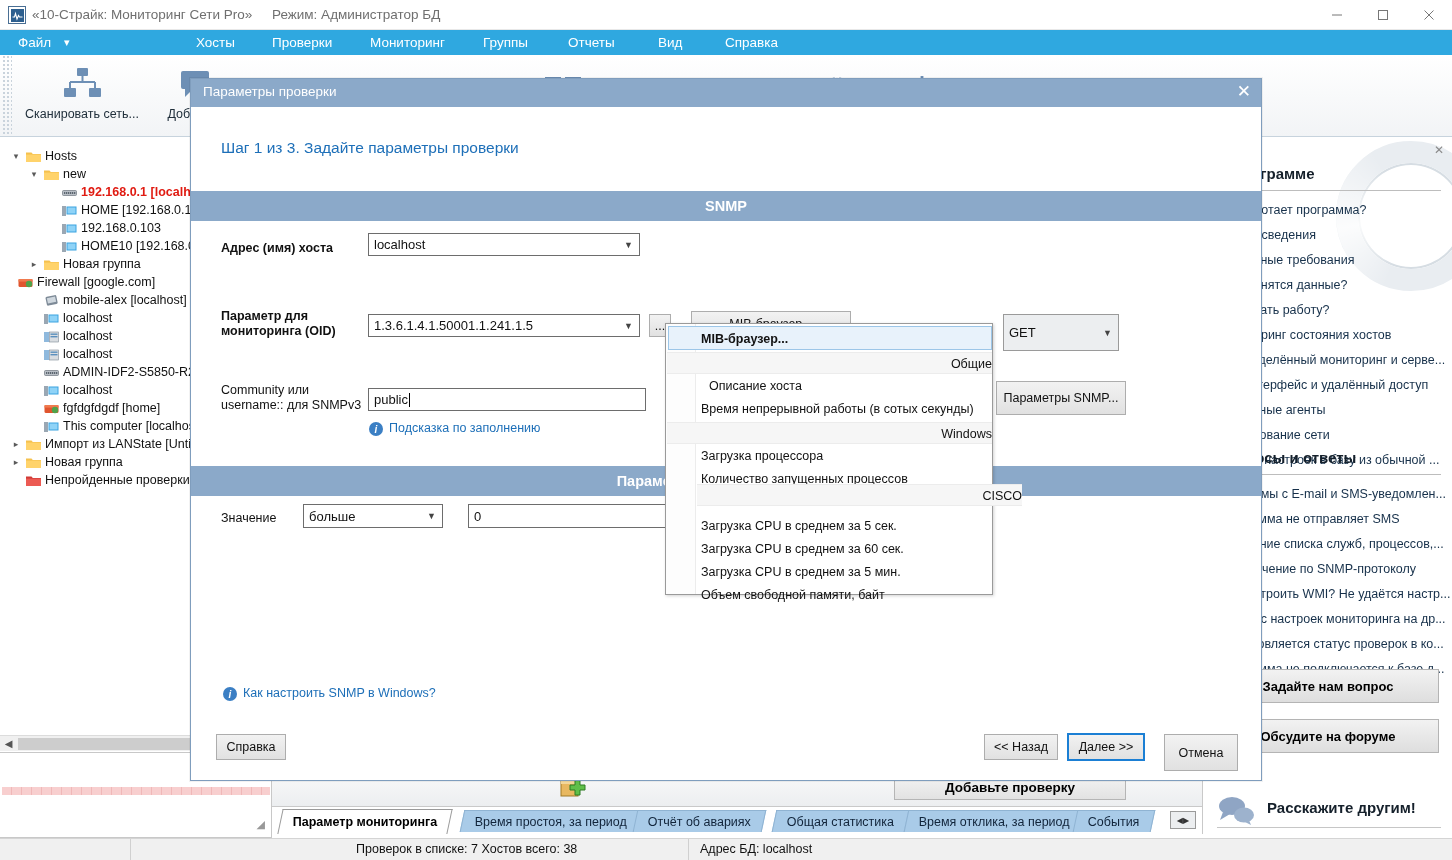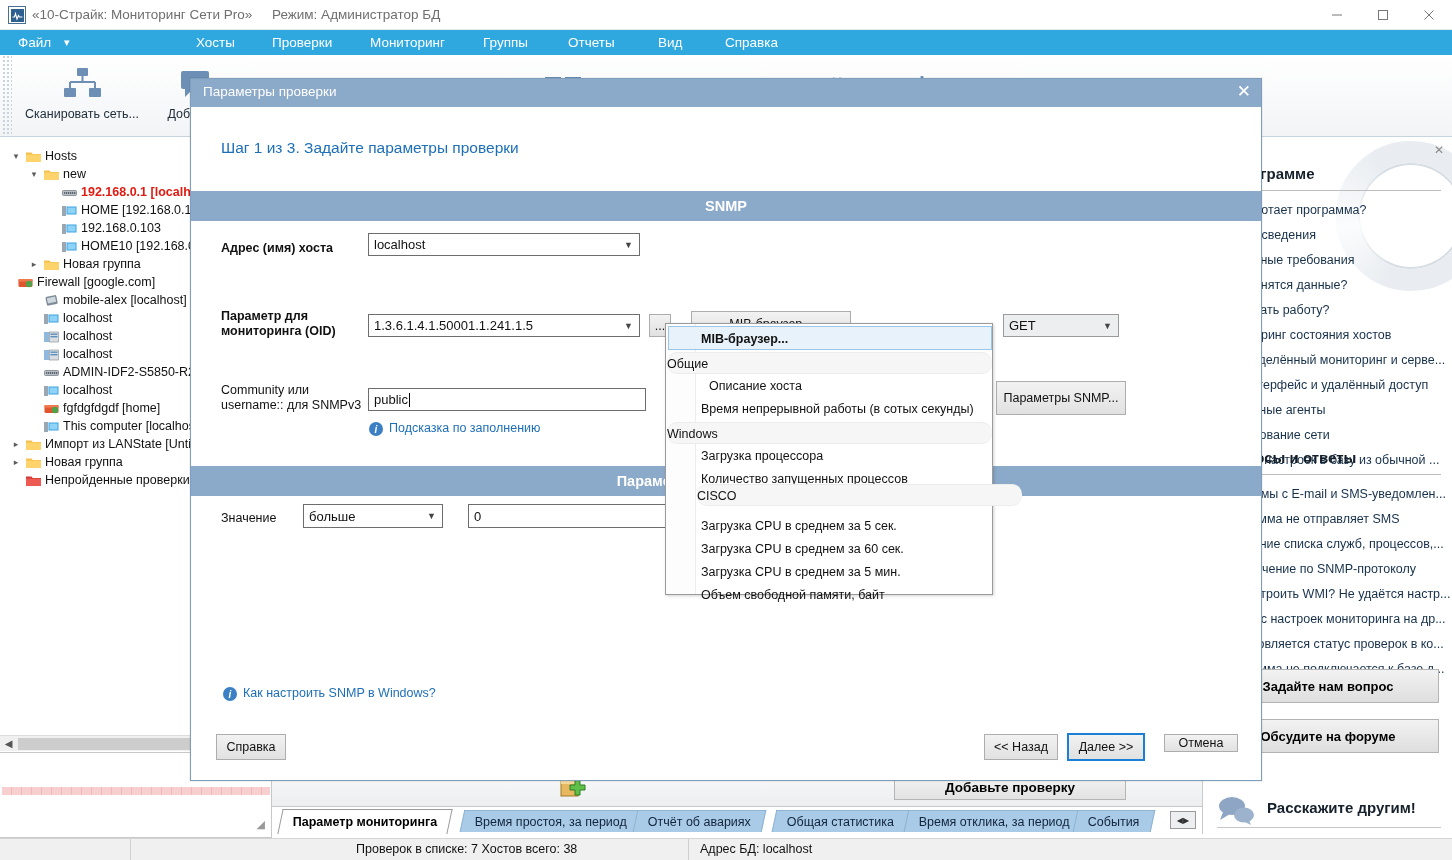--- a/index.html
+++ b/index.html
@@ -247,22 +247,22 @@
     position:absolute; left:31px; width:295px; height:21px; line-height:21px;
     font-size:12.5px; color:#111; padding-left:4px; white-space:nowrap;
   }
   .ddpop .dditem.first {
     left:2px; width:324px; height:24px; line-height:24px; top:2px;
     font-weight:bold; background:#e8f2fb; border:1px solid #9cc6e8; padding-left:32px;
   }
   .ddpop .ddgroup {
     position:absolute; left:1px; width:325px; height:22px; line-height:22px;
     font-size:12.5px; color:#111; background:#f6f6f6;
-    text-align:left;
-    border-top:1px solid #ececec; border-bottom:1px solid #ececec;border-radius:10px;
+    text-align:right;
+    border-top:1px solid #ececec; border-bottom:1px solid #ececec;
   }
 </style>
 </head>
 <body>
 
 <div id="app">
 
   <div class="titlebar">
     <div class="tb-icon">
       <svg width="13" height="13" viewBox="0 0 13 13">
@@ -724,21 +724,21 @@
     <div class="flabel" style="left:30px; top:230px;">
       <span>Параметр для</span><br>
       <span>мониторинга (OID)</span>
     </div>
     <div class="inp" style="left:177px; top:235px; width:272px; height:23px;">
       <span>1.3.6.1.4.1.50001.1.241.1.5</span>
       <span class="chev">▼</span>
     </div>
     <div class="btn" style="left:458px; top:235px; width:22px; height:23px;">...</div>
     <div class="btn" style="left:500px; top:232px; width:160px; height:26px;">MIB-браузер...</div>
-    <div class="inp" style="left:812px; top:235px; width:116px; height:23px; background:#eceef0; border-color:#9a9a9a;align-items:center;">
+    <div class="inp" style="left:812px; top:235px; width:116px; height:37px; background:#eceef0; border-color:#9a9a9a;align-items:center;">
       <span>GET</span>
       <span class="chev">▼</span>
     </div>
 
     <div class="flabel" style="left:30px; top:304px; font-weight:normal;">
       <span>Community или</span><br>
       <span>username:: для SNMPv3</span>
     </div>
     <div class="inp" style="left:177px; top:309px; width:278px; height:23px;">
       <span>public</span>
@@ -758,21 +758,21 @@
     <div class="inp" style="left:277px; top:425px; width:250px; height:24px;">
       <span>0</span>
     </div>
 
     <div class="infoico" style="left:32px; top:608px;">i</div>
     <div class="hintlink" style="left:52px; top:607px;">Как настроить SNMP в Windows?</div>
 
     <div class="btn" style="left:25px;  top:655px; width:70px;  height:26px;">Справка</div>
     <div class="btn" style="left:793px; top:655px; width:74px;  height:26px;">&lt;&lt; Назад</div>
     <div class="btn default" style="left:876px; top:654px; width:78px; height:28px;">Далее &gt;&gt;</div>
-    <div class="btn" style="left:973px; top:655px; width:74px;  height:18px;text-align:right;">Отмена</div>
+    <div class="btn" style="left:973px; top:655px; width:74px;  height:37px;text-align:right;">Отмена</div>
   </div>
 
   <div class="ddpop">
     <div class="ddrail"></div>
     <div class="dditem first">MIB-браузер...</div>
     <div id="dd-entries">
         <div class="ddgroup" style="top: 28px;">Общие</div>
         <div class="dditem" style="top: 52px; padding-left: 12px;">Описание хоста</div>
         <div class="dditem" style="top: 75px;">Время непрерывной работы (в сотых секунды)</div>
         <div class="ddgroup" style="top: 98px;">Windows</div>

